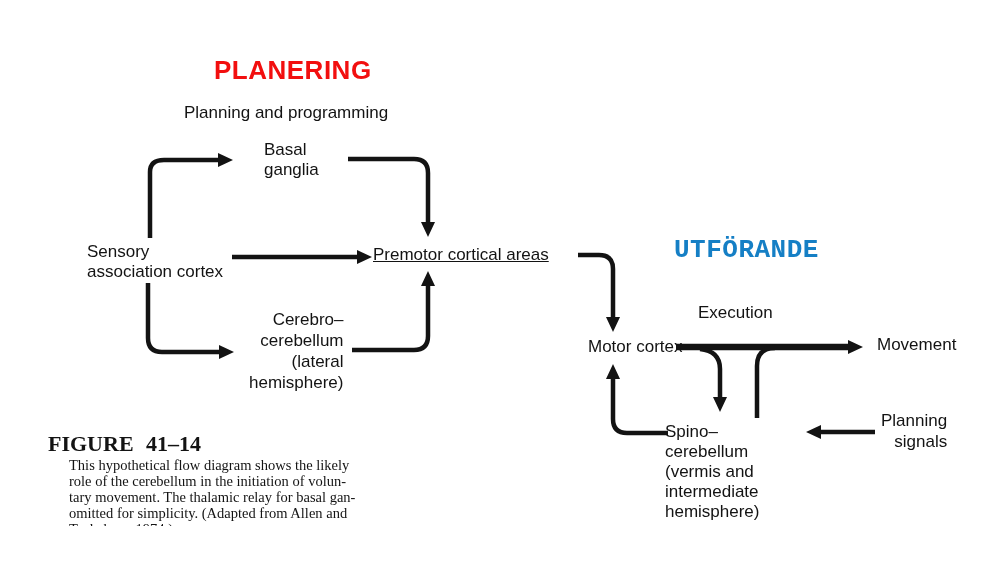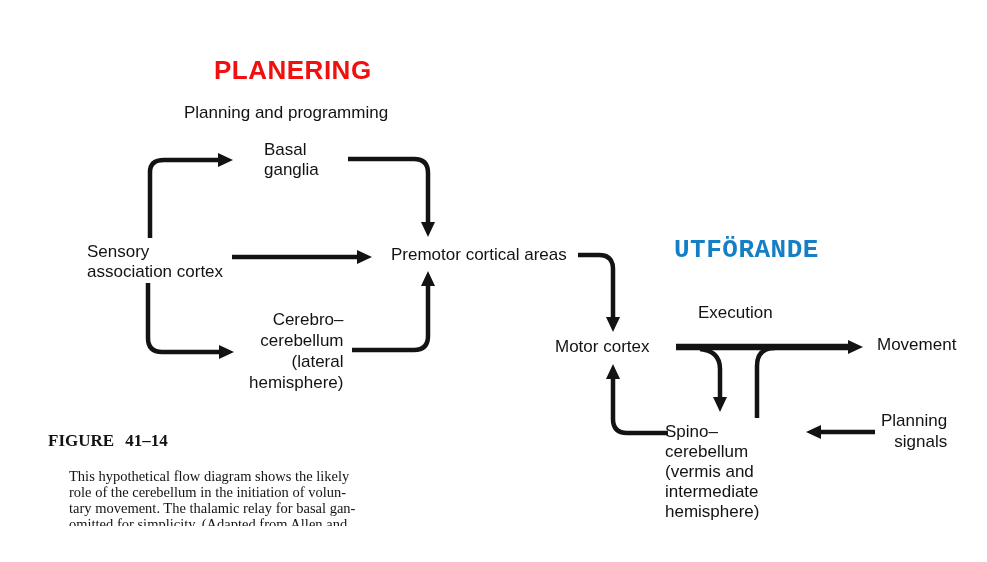--- a/index.html
+++ b/index.html
@@ -44,24 +44,24 @@
   }
   .heading.red  { color: var(--planering, #f20f0f); }
   .heading.blue { color: var(--utforande, #157fc5); }
   .caption {
     position: absolute;
     left: 48px; top: 431px;
     font-family: "Liberation Serif", serif;
     color: var(--ink, #111);
   }
   .caption-title {
-    font-size: 17px;
+    font-size: 22px;
     font-weight: bold;
     word-spacing: 7px;
-    margin-bottom: 17px;
+    margin-bottom: 0;
     white-space: nowrap;
   }
   .caption-body {
     font-size: 14.5px;
     line-height: 16px;
     white-space: nowrap;
     margin-left: 21px;
   }
 </style>
 </head>
@@ -95,34 +95,34 @@
   <div class="lbl" style="left:264px; top:140px;">
       <div>Basal</div>
       <div>ganglia</div>
     </div>
 
   <div class="lbl" style="left:87px; top:242px;">
       <div>Sensory</div>
       <div>association cortex</div>
     </div>
 
-  <div class="lbl" style="left:391px; top:245px;">Premotor cortical areas</div>
+  <div class="lbl" style="left:373px; top:245px;text-decoration:underline;">Premotor cortical areas</div>
 
   <div class="lbl lh21" style="left:249px; top:309px;">
       <div>Cerebro–</div>
       <div>cerebellum</div>
       <div>(lateral</div>
       <div>hemisphere)</div>
     </div>
 
   <div class="heading blue" style="left:674px; top:235px;font-family:Liberation Mono, monospace;">UTFÖRANDE</div>
 
   <div class="lbl" style="left:698px; top:303px;">Execution</div>
 
-  <div class="lbl" style="left:555px; top:337px;">Motor cortex</div>
+  <div class="lbl" style="left:588px; top:337px;">Motor cortex</div>
 
   <div class="lbl" style="left:877px; top:335px;">Movement</div>
 
   <div class="lbl" style="left:665px; top:422px;">
       <div>Spino–</div>
       <div>cerebellum</div>
       <div>(vermis and</div>
       <div>intermediate</div>
       <div>hemisphere)</div>
     </div>

